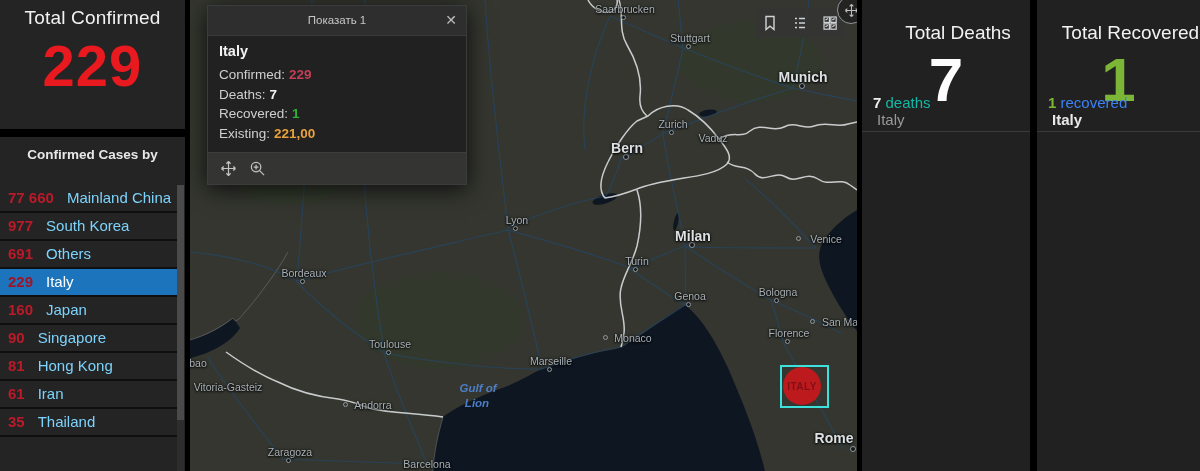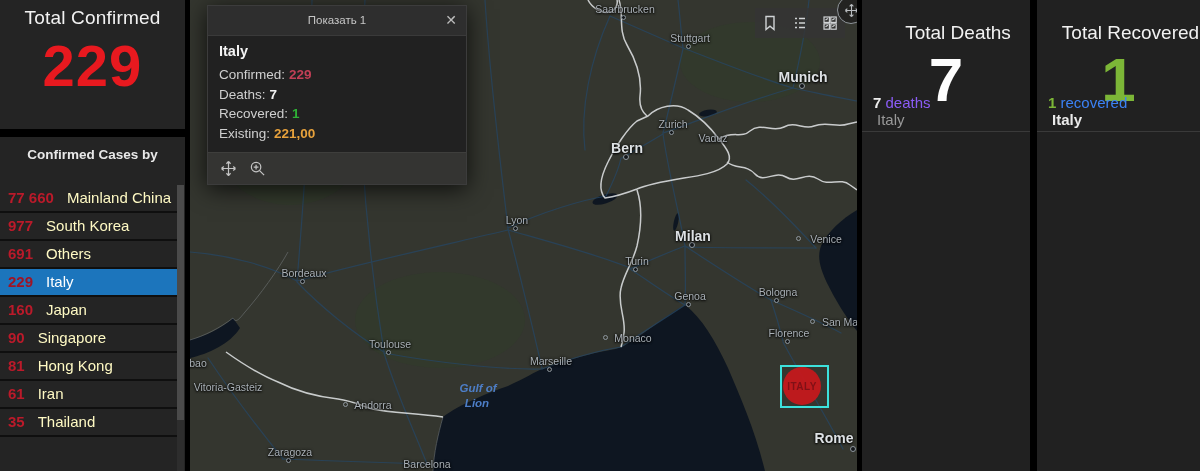--- a/index.html
+++ b/index.html
@@ -14,21 +14,21 @@
   #p-confirmed{left:0;top:0;width:185px;height:129px;text-align:center;}
   .p-title{color:#f2f2f2;font-size:19px;font-weight:500;padding-top:7px;letter-spacing:.2px;}
   #p-confirmed .big{color:#e8191f;font-size:58px;font-weight:700;line-height:1.0;margin-top:8px;letter-spacing:1px;}
 
   
   #p-list{left:0;top:137px;width:185px;height:334px;background:#242424;overflow:hidden;}
   .list-title{color:#e8e8e8;font-size:13.5px;font-weight:700;text-align:center;padding-top:9px;line-height:17px;height:39px;}
   .rows{width:178px;}
   .row{height:26px;line-height:26px;border-bottom:2px solid #0f0f0f;padding-left:8px;white-space:nowrap;overflow:hidden;}
   .row .rv{color:#bb1a2a;font-weight:700;font-size:15px;margin-right:13px;}
-  .row .rl{color:#fef9c3;font-size:15px;}
+  .row .rl{color:#7dd3fc;font-size:15px;}
   .row.selected{background:#1c75bc;}
   .row.selected .rv{color:#a01425;}
   .row.selected .rl{color:#fff;}
   .sb-track{position:absolute;right:1px;top:48px;bottom:0;width:7px;background:#2d2d2d;}
   .sb-thumb{position:absolute;top:0;left:0;right:0;height:82%;background:#4a4a4a;}
 
   
   #map{position:absolute;left:190px;top:0;width:667px;height:471px;background:#34362f;overflow:hidden;}
   #map svg.base{position:absolute;left:0;top:0;}
   .labels{position:absolute;left:0;top:0;width:100%;height:100%;pointer-events:none;}
@@ -76,21 +76,21 @@
 
   
   #p-deaths{left:862px;top:0;width:168px;height:471px;background:#212121;}
   #p-recovered{left:1037px;top:0;width:163px;height:471px;background:#212121;}
   .rp-title{color:#f2f2f2;font-size:19px;font-weight:500;text-align:center;padding-top:22px;margin-left:24px;}
   .rp-big{text-align:center;font-size:62px;line-height:1.0;margin-top:5px;}
   #p-deaths .rp-big{color:#fdfdfd;font-weight:600;}
   #p-recovered .rp-big{color:#7cb637;font-weight:700;}
   .detail{position:absolute;left:11px;top:94px;font-size:15px;line-height:17px;}
   .detail .dv{font-weight:700;}
-  #p-deaths .dv{color:#ededed;} #p-deaths .dl{color:#8b5cf6;} #p-deaths .dr{color:#999;padding-left:4px;}
+  #p-deaths .dv{color:#ededed;} #p-deaths .dl{color:#14b8a6;} #p-deaths .dr{color:#999;padding-left:4px;}
   #p-recovered .dv{color:#7cb637;} #p-recovered .dl{color:#3b82f6;} #p-recovered .dr{color:#eaeaea;font-weight:600;padding-left:4px;}
   .divider{position:absolute;left:0;right:0;top:131px;border-top:1px solid #3a3a3a;}
 </style>
 </head>
 <body>
 
 <div class="panel" id="p-confirmed">
   <div class="p-title">Total Confirmed</div>
   <div class="big">229</div>
 </div>

